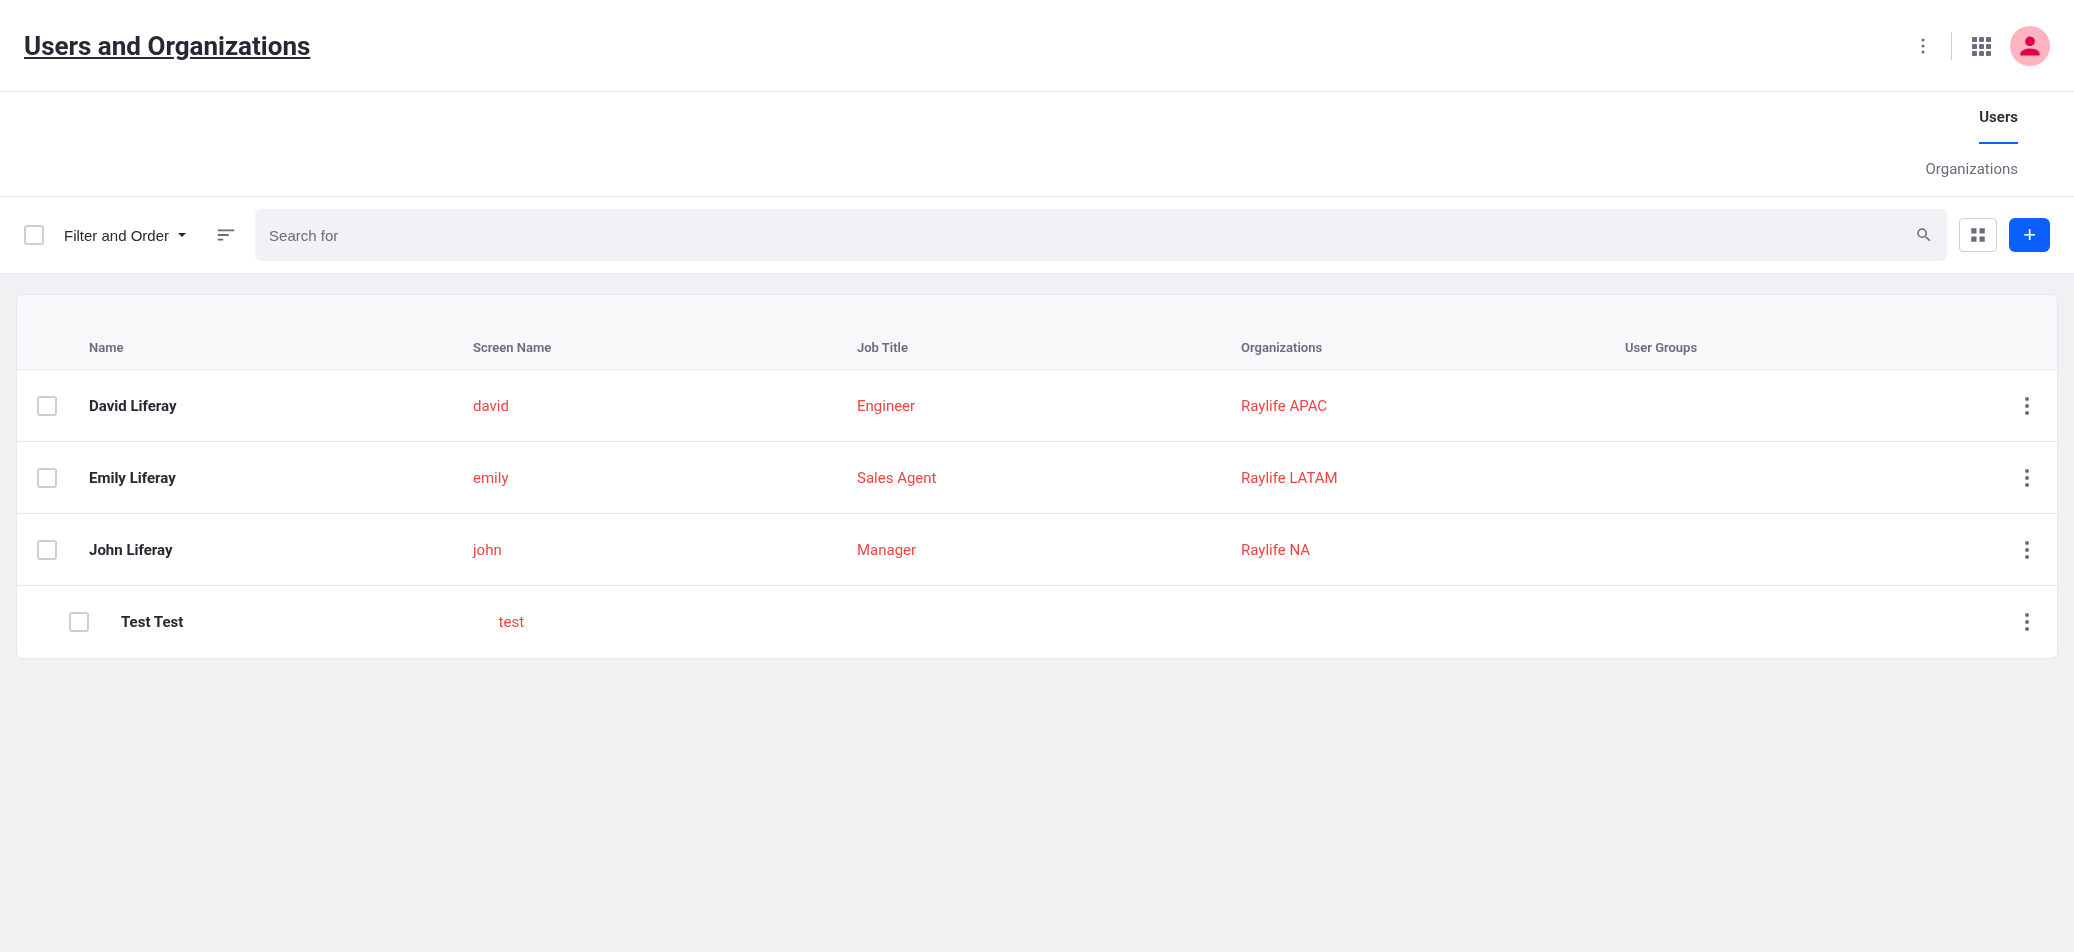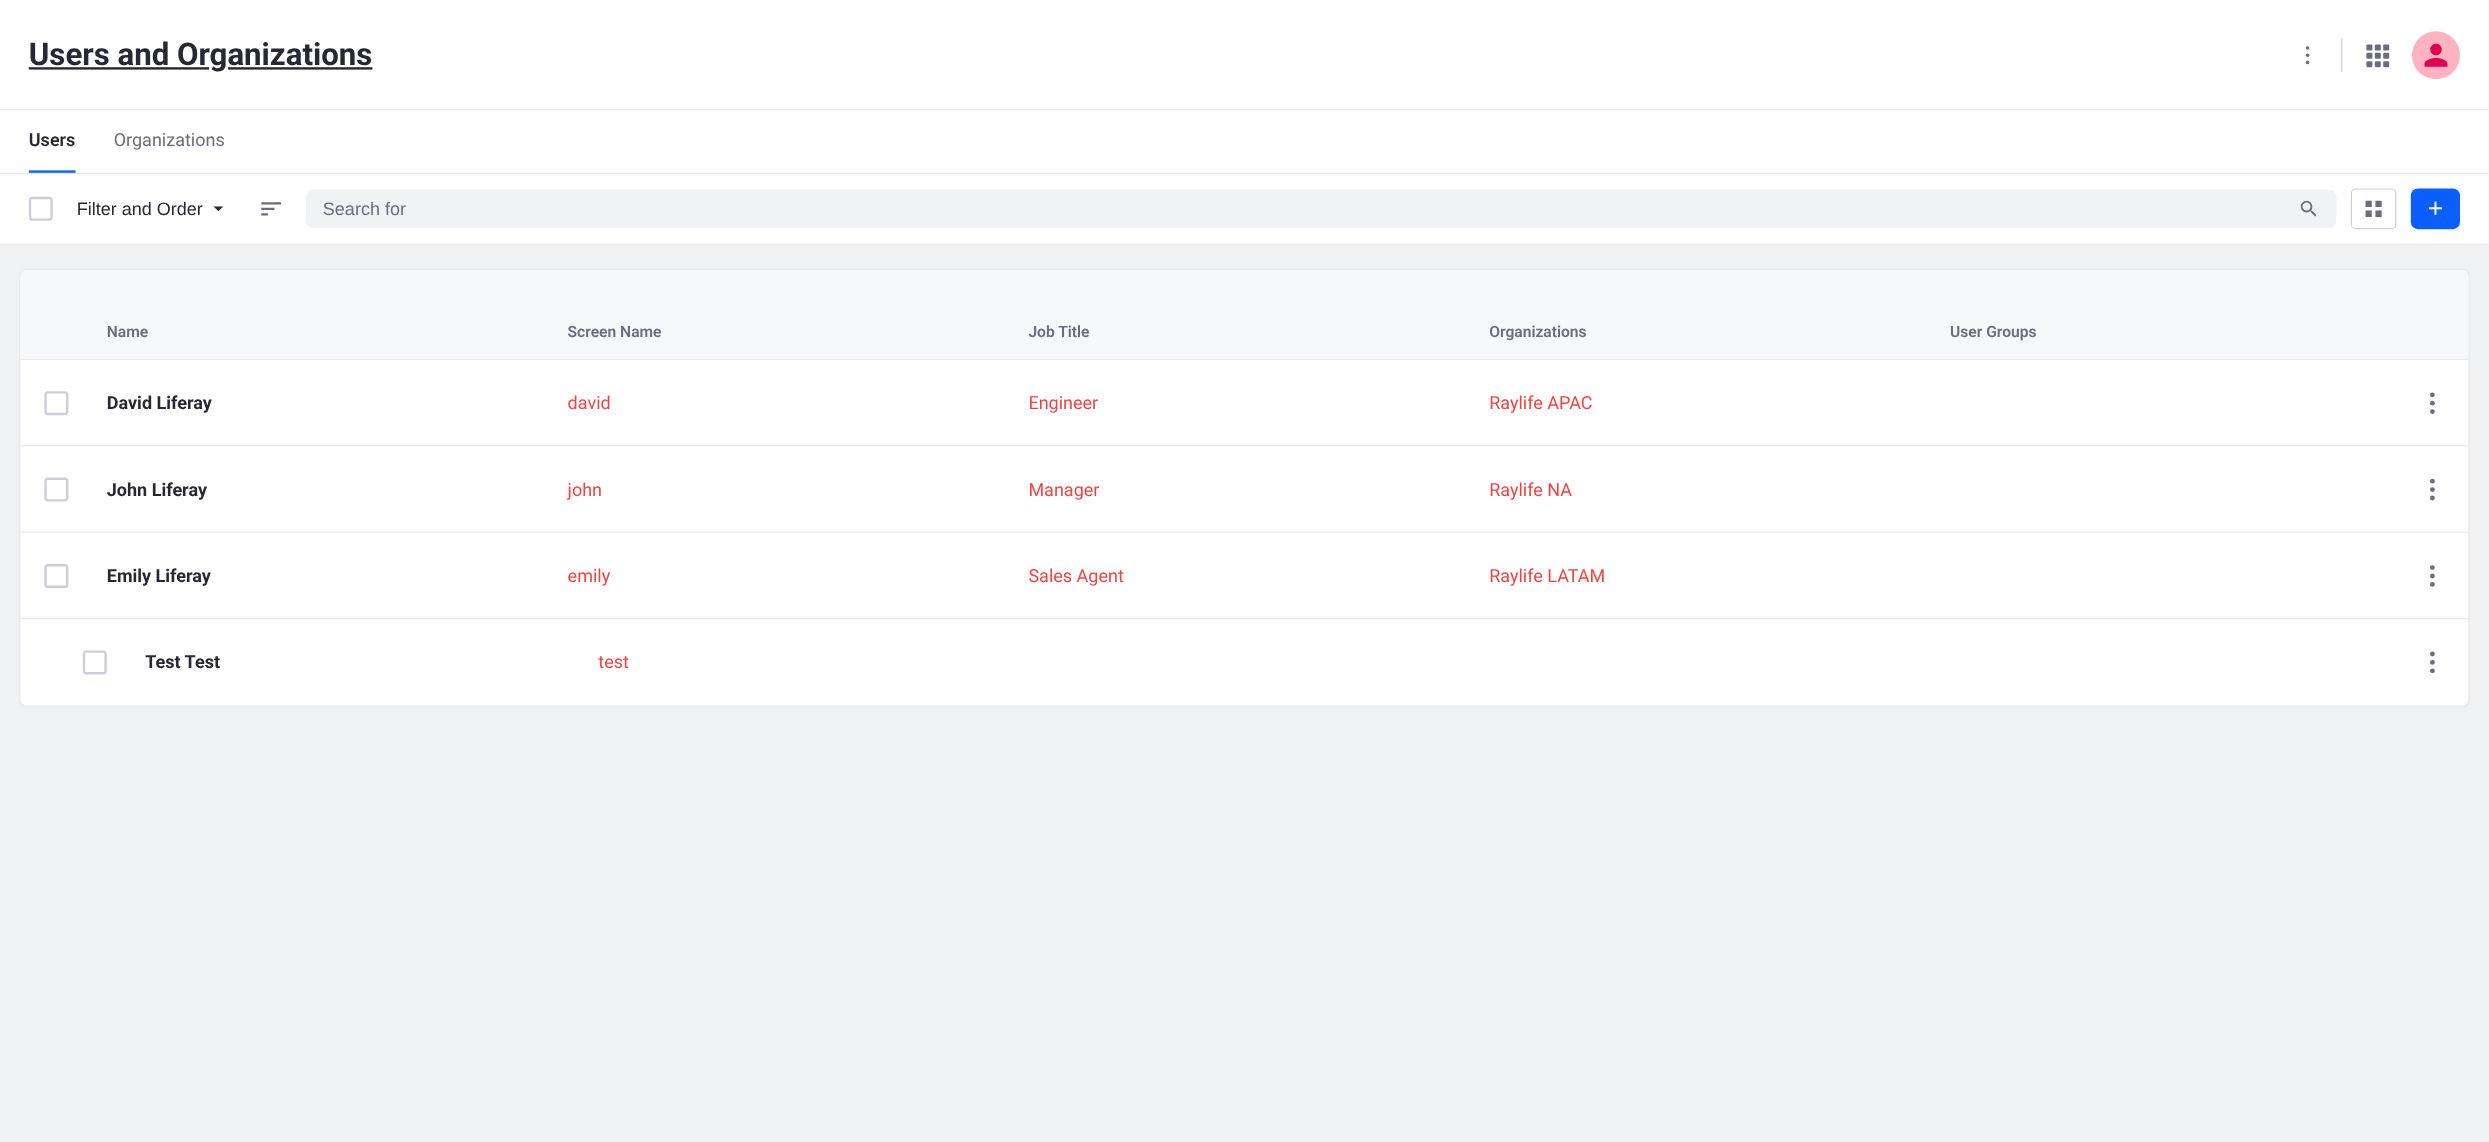--- a/index.html
+++ b/index.html
@@ -68,20 +68,21 @@
       height: 24px;
       fill: #e0004d;
     }
 
     .tabs-bar {
       background: #fff;
       display: flex;
       align-items: flex-end;
       padding: 0 24px;
       border-bottom: 1px solid #e7e7ed;
+      flex-direction: column;
     }
 
     .tab {
       padding: 16px 0;
       margin-right: 32px;
       font-size: 15px;
       cursor: pointer;
       border-bottom: 2px solid transparent;
       color: #6b6c7e;
       text-decoration: none;
@@ -140,21 +141,21 @@
       align-items: center;
     }
 
     .search-container {
       flex: 1;
       display: flex;
       align-items: center;
       background: #f1f2f5;
       border-radius: 6px;
       padding: 0 14px;
-      height: 32px;
+      height: 52px;
       gap: 10px;
     }
 
     .search-input {
       flex: 1;
       background: none;
       border: none;
       outline: none;
       font-size: 15px;
       color: #272833;
@@ -407,69 +408,69 @@
             <div class="dot"></div>
             <div class="dot"></div>
           </div>
         </button>
       </div>
     </div>
         <div class="table-row">
       <div class="row-checkbox-cell">
         <input type="checkbox" class="row-checkbox" style="">
       </div>
+      <div class="name-cell">Emily Liferay</div>
+      <div class="cell">emily</div>
+      <div class="cell">Sales Agent</div>
+      <div class="cell">Raylife LATAM</div>
+      <div class="cell"></div>
+      <div class="row-actions-cell">
+        <button class="row-menu-btn" title="Actions">
+          <div class="dots-vertical">
+            <div class="dot"></div>
+            <div class="dot"></div>
+            <div class="dot"></div>
+          </div>
+        </button>
+      </div>
+    </div>
+        <div class="table-row">
+      <div class="row-checkbox-cell">
+        <input type="checkbox" class="row-checkbox" style="">
+      </div>
       <div class="name-cell">John Liferay</div>
       <div class="cell">john</div>
       <div class="cell">Manager</div>
       <div class="cell">Raylife NA</div>
       <div class="cell"></div>
       <div class="row-actions-cell">
         <button class="row-menu-btn" title="Actions">
           <div class="dots-vertical">
             <div class="dot"></div>
             <div class="dot"></div>
             <div class="dot"></div>
           </div>
         </button>
       </div>
     </div>
         <div class="table-row">
       <div class="row-checkbox-cell">
         <input type="checkbox" class="row-checkbox" style="">
       </div>
-      <div class="name-cell">Emily Liferay</div>
-      <div class="cell">emily</div>
-      <div class="cell">Sales Agent</div>
-      <div class="cell">Raylife LATAM</div>
+      <div class="name-cell">Test Test</div>
+      <div class="cell">test</div>
+      <div class="cell"></div>
+      <div class="cell"></div>
       <div class="cell"></div>
       <div class="row-actions-cell">
         <button class="row-menu-btn" title="Actions">
           <div class="dots-vertical">
             <div class="dot"></div>
             <div class="dot"></div>
             <div class="dot"></div>
           </div>
         </button>
       </div>
     </div>
-        <div class="table-row">
-      <div class="row-checkbox-cell">
-        <input type="checkbox" class="row-checkbox" style="">
-      </div>
-      <div class="name-cell">Test Test</div>
-      <div class="cell">test</div>
-      <div class="cell"></div>
-      <div class="cell"></div>
-      <div class="cell"></div>
-      <div class="row-actions-cell">
-        <button class="row-menu-btn" title="Actions">
-          <div class="dots-vertical">
-            <div class="dot"></div>
-            <div class="dot"></div>
-            <div class="dot"></div>
-          </div>
-        </button>
-      </div>
-    </div>
       </div>
 
   </div>
 </div>
 
 </body></html>

